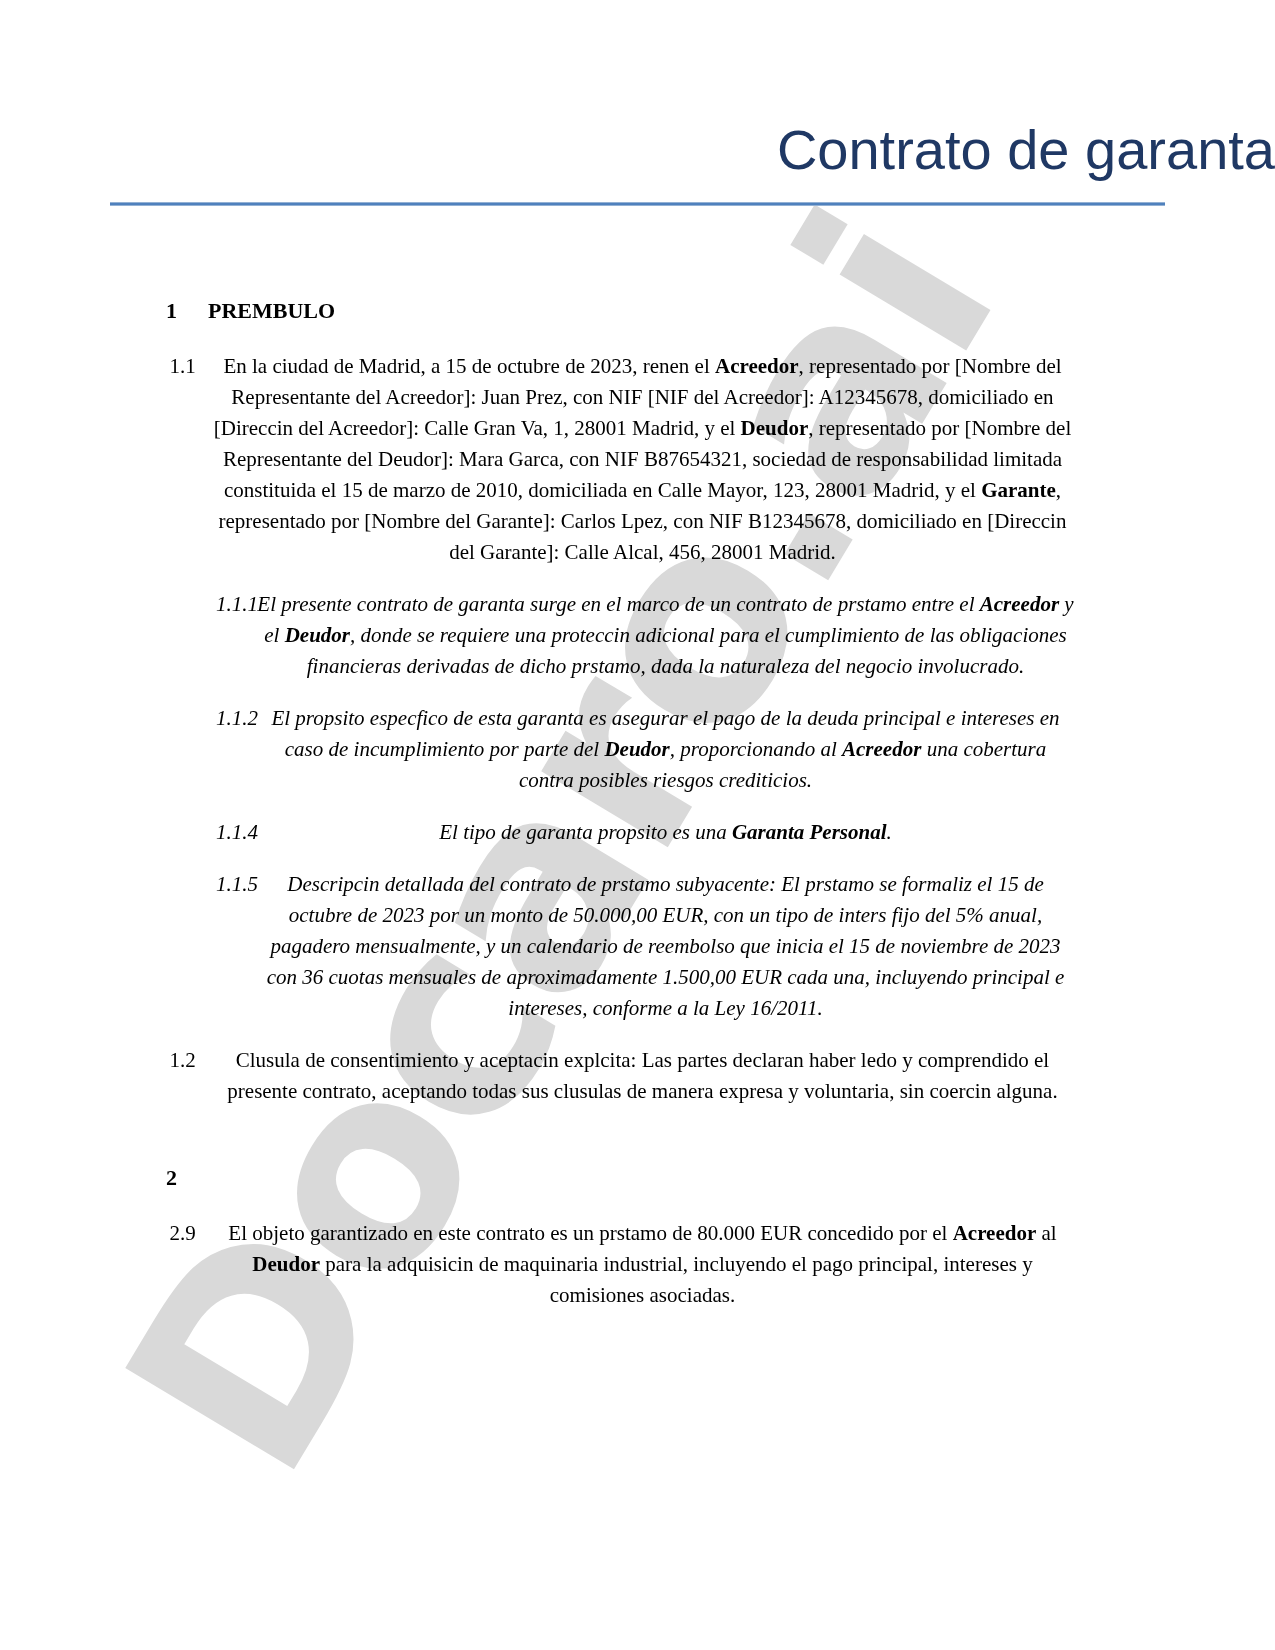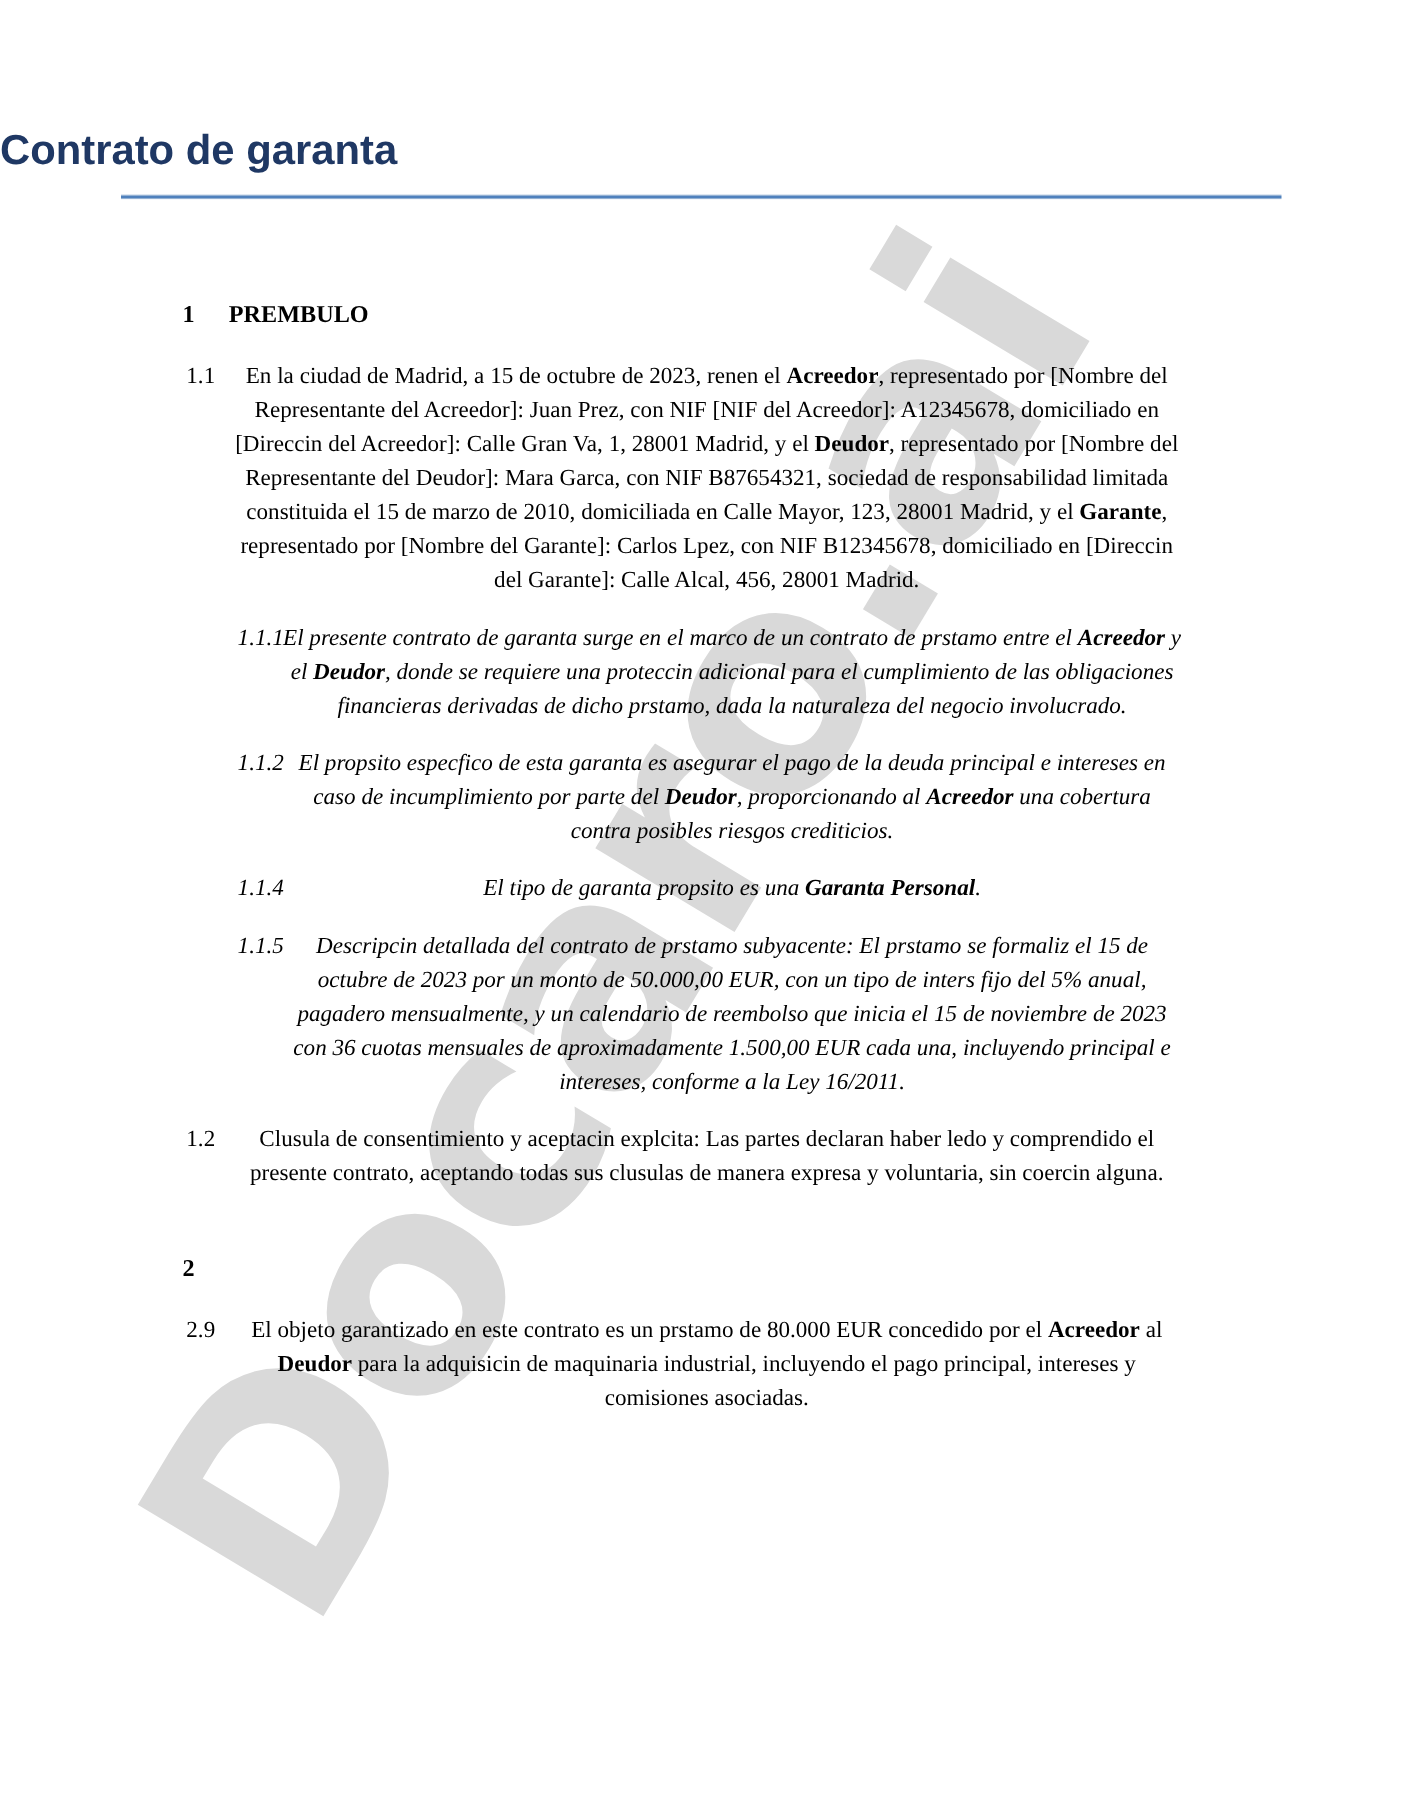--- a/index.html
+++ b/index.html
@@ -26,24 +26,24 @@
     white-space:nowrap;
     z-index:0;
     user-select:none;
   }
   .content{
     position:relative;
     z-index:1;
   }
   .doc-title{
     margin:112px 0 0 0;
-    text-align:left;
+    text-align:right;
     font-family:"Liberation Sans", sans-serif;
-    font-weight:700;
-    font-size:38px;
+    font-weight:400;
+    font-size:56px;
     line-height:1.35;
     color:var(--accent,#1f3864);
   }
   .title-rule{
     height:4px;
     margin:14px 110px 0 110px;
     background:linear-gradient(to bottom,#93b1d4 0%,#93b1d4 20%,var(--rule-color,#4f81bd) 20%,var(--rule-color,#4f81bd) 80%,#93b1d4 80%,#93b1d4 100%);
   }
   .doc-body{
     padding-top:34px;

